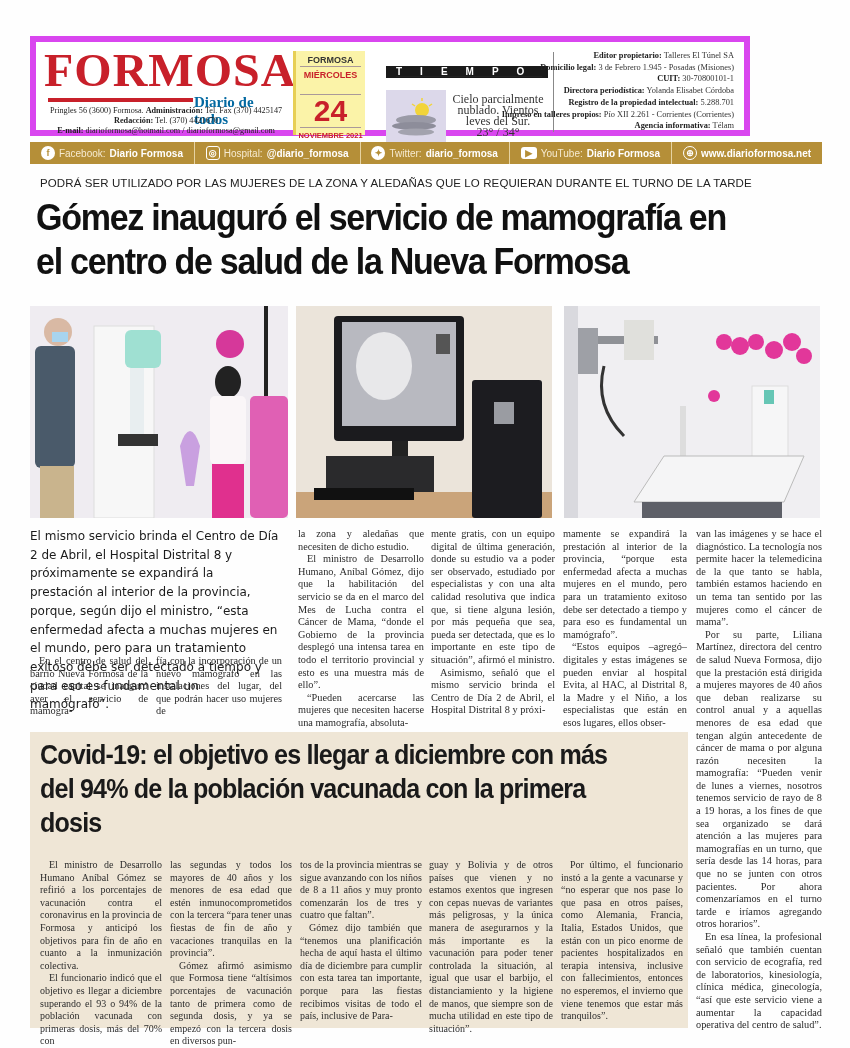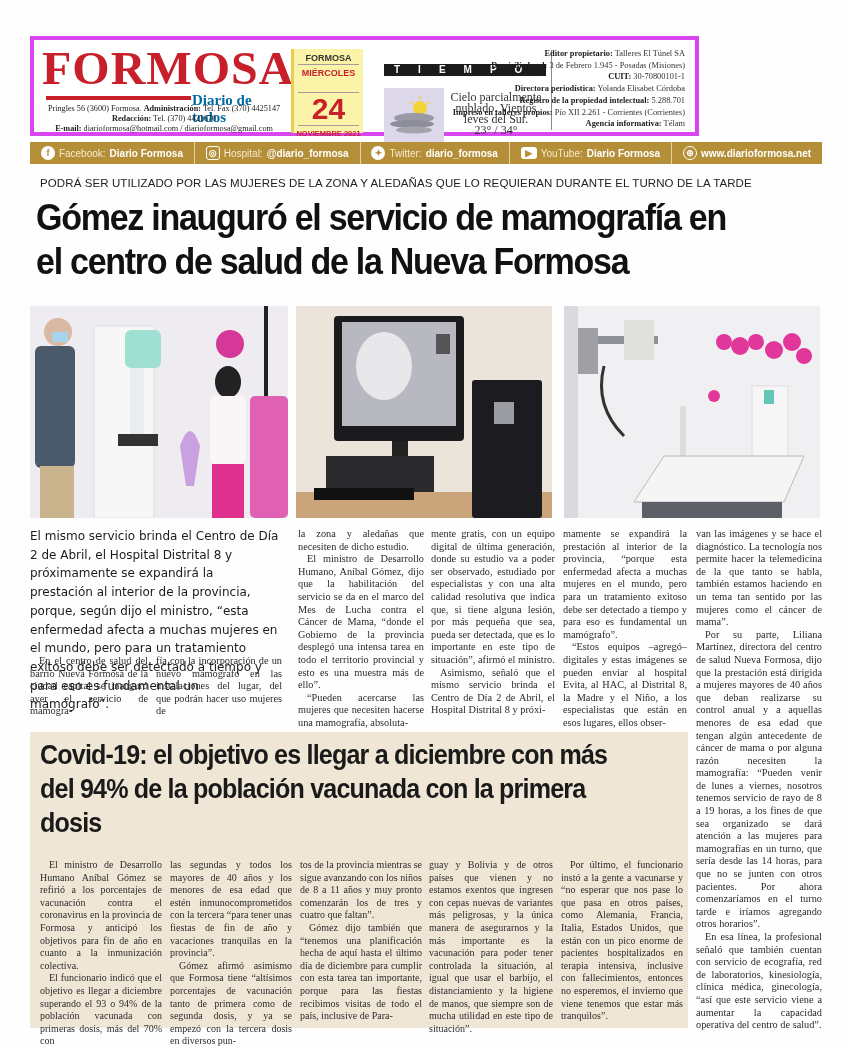--- a/index.html
+++ b/index.html
@@ -1,20 +1,20 @@
 <!DOCTYPE html>
 <html><head>
 <meta charset="utf-8">
 <style>
   * { box-sizing: border-box; margin: 0; padding: 0; }
   body { width: 850px; height: 1048px; background: #ffffff; font-family: "DejaVu Serif", serif; color: #222; position: relative; overflow: hidden; }
   .page { position: absolute; left: 0; top: 0; width: 850px; height: 1048px; background: #fefefe; }
 
   
-  .masthead { position: absolute; left: 30px; top: 36px; width: 669px; height: 100px; border: 4px solid #d946ef; background: #fff; }
+  .masthead { position: absolute; left: 30px; top: 36px; width: 720px; height: 100px; border: 6px solid #d946ef; background: #fff; }
   .logo-box { position: absolute; left: 8px; top: 6px; width: 240px; }
   .logo { font-family: "Liberation Serif", serif; font-weight: bold; color: #c8202a; font-size: 48px; letter-spacing: 1px; line-height: 46px; transform: scaleY(0.95); }
   .logo-rule { position: absolute; left: 4px; top: 50px; width: 145px; height: 4px; background: #c8202a; }
   .tagline { position: absolute; left: 150px; top: 46px; font-family: "Liberation Serif", serif; font-weight: bold; color: #0369a1; font-size: 15px; }
   .addr { position: absolute; left: 10px; top: 64px; width: 240px; font-family: "Liberation Serif", serif; font-size: 8.2px; line-height: 10px; text-align: center; color: #222; }
   .addr b { font-weight: bold; }
 
   .datebox { position: absolute; left: 257px; top: 9px; width: 72px; height: 84px; background: #fbf3a8; border-left: 3px solid #e7cf55; text-align: center; font-family: "Liberation Sans", sans-serif; }
   .datebox .city { font-size: 9px; font-weight: bold; color: #333; padding-top: 4px; border-bottom: 1px solid #a99; margin: 0 4px; padding-bottom: 1px; }
   .datebox .wday { font-size: 9px; font-weight: bold; color: #c8202a; padding-top: 3px; border-bottom: 1px solid #a99; margin: 0 4px; padding-bottom: 14px; }

